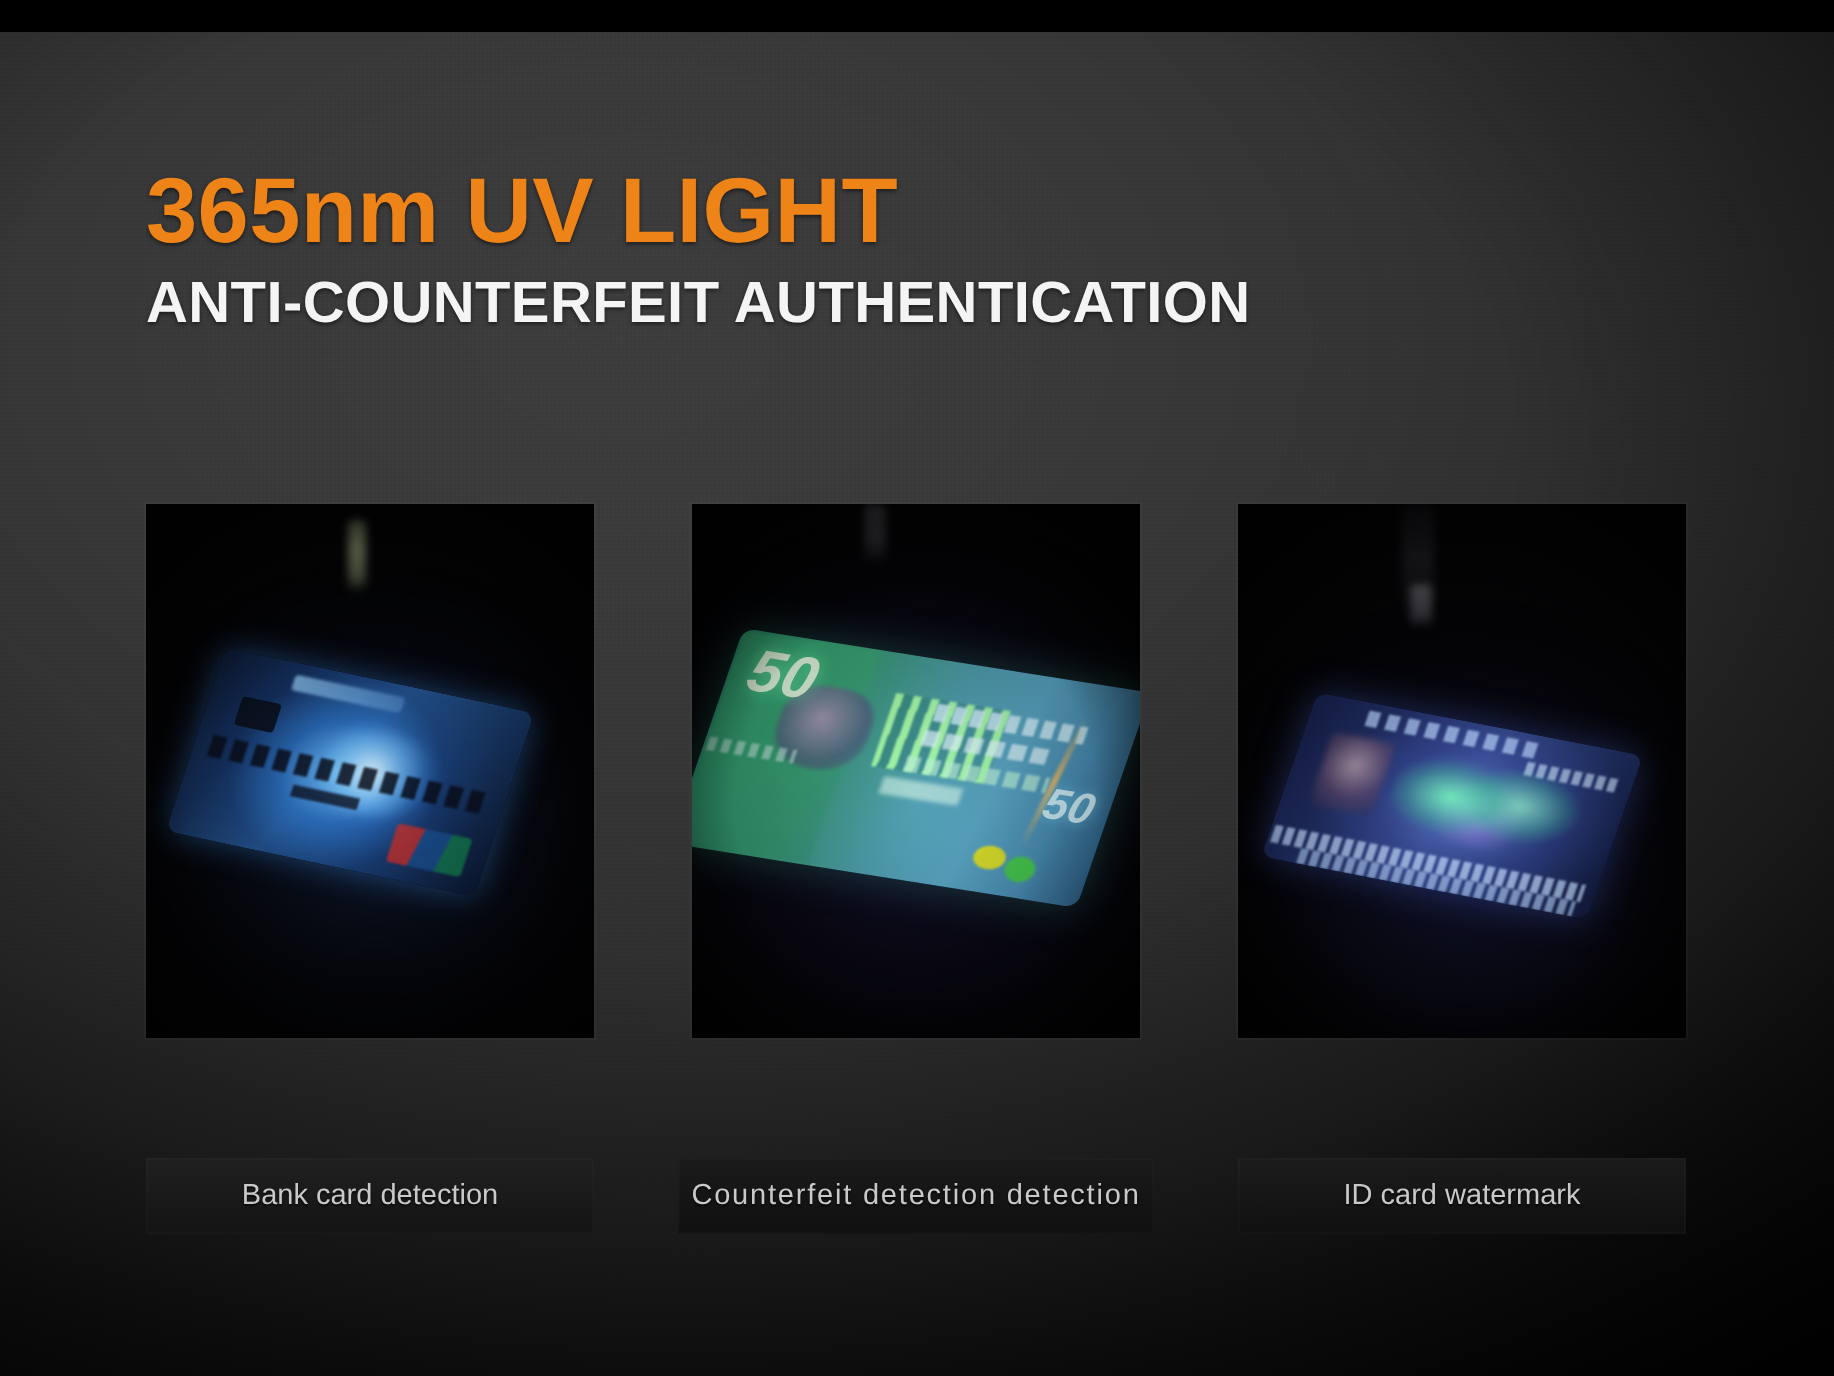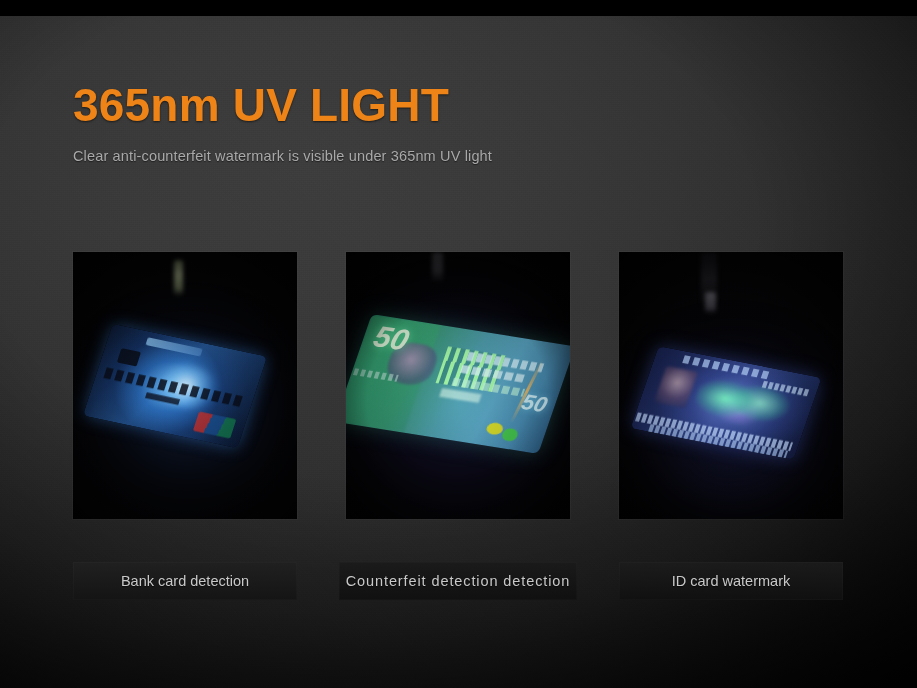--- a/index.html
+++ b/index.html
@@ -330,21 +330,21 @@
   }
   .p2-id .mrz2 {
     position: absolute; left: 18px; bottom: 0px; width: 140px; height: 8px;
     background: repeating-linear-gradient(90deg, rgba(175,205,250,.7) 0 4px, rgba(175,205,250,0) 4px 6px);
     filter: blur(.4px);
   }
 
   
   .caption {
     position: absolute;
-    top: 310px;
+    top: 327px;
     height: 38px;
     line-height: 38px;
     text-align: center;
     font-size: 14.5px;
     color: #c9c9c9;
     background: linear-gradient(180deg, rgba(32,32,32,.96), rgba(20,20,20,.96));
     box-shadow: inset 0 0 0 1px rgba(255,255,255,.02);
     white-space: nowrap;
     overflow: hidden;
     text-shadow: 0 1px 1px rgba(0,0,0,.6);
@@ -359,21 +359,21 @@
 <body>
 
 <div id="stage">
 
   <div class="bg-base"></div>
   <div class="bg-noise"></div>
   <div class="bg-vignette"></div>
 
   <div class="header">
     <h1 class="title-main">365nm UV LIGHT</h1>
-    <p class="desc">Clear anti-counterfeit watermark is visible under 365nm UV light</p>
+    <h2 class="title-sub">ANTI-COUNTERFEIT AUTHENTICATION</h2>
   </div>
 
   <div class="gallery">
 
     <div class="card c0">
       <div class="photo">
         <div class="torch p0-torch"></div>
         <div class="pool  p0-pool"></div>
         <div class="object p0-card">
           <span class="logo"></span>

